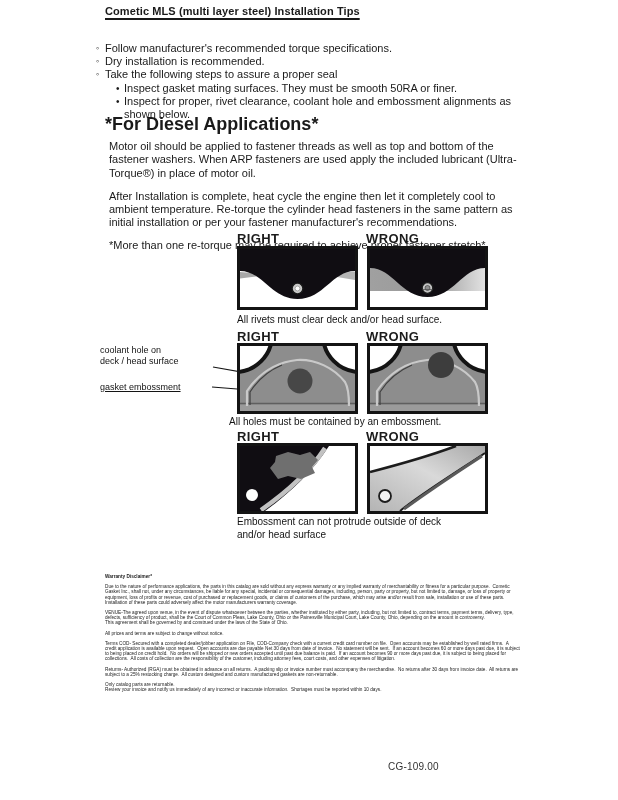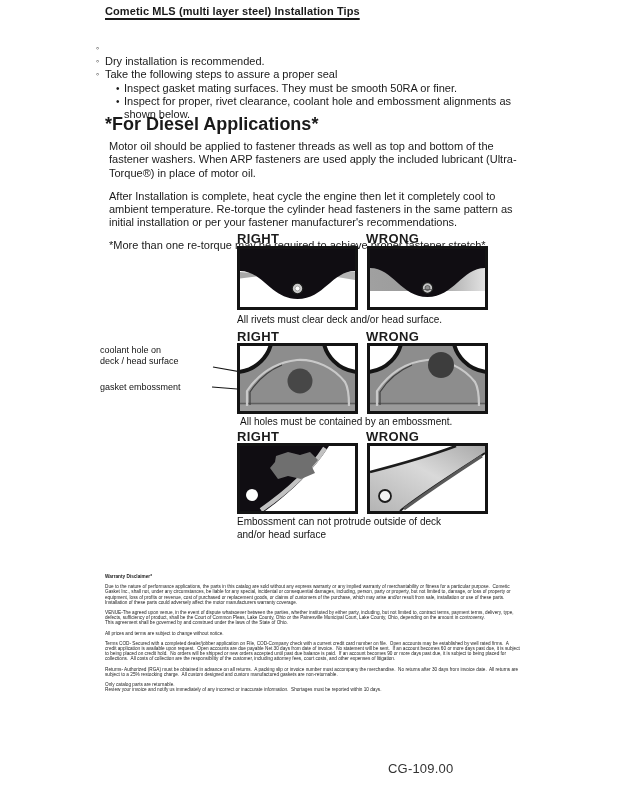--- a/index.html
+++ b/index.html
@@ -30,32 +30,33 @@
     width:121px;text-align:left;}
   .fig-box{width:115px;height:58px;border:3px solid #141414;background:#fff;}
   .fig-box.tall{height:65px;}
   .fig-box svg{display:block;width:100%;height:100%;}
   .caption{font-size:10px;line-height:12.5px;color:#141414;white-space:pre-line;}
   .annot{font-size:9px;line-height:11px;color:#141414;white-space:pre-line;}
   
   .legal{left:105px;top:574px;width:416px;font-size:4.7px;line-height:5.2px;color:#222;}
   .legal .lh{font-weight:bold;margin:0 0 5px 0;}
   .legal p{margin:0 0 5px 0;white-space:pre-wrap;}
-  .code{left:388px;top:761px;font-size:13px;color:#333;letter-spacing:.2px;}
+  .code{left:388px;top:761px;font-size:10px;color:#333;letter-spacing:.2px;}
 </style>
 </head>
 <body>
 
 <div class="page">
 
   <div class="abs title">Cometic MLS (multi layer steel) Installation Tips</div>
 
   <div class="abs bullets">
     <div class="b-row">
       <span class="bm">◦</span>
+      <span>Follow manufacturer's recommended torque specifications.</span>
     </div>
     <div class="b-row">
       <span class="bm">◦</span>
       <span>Dry installation is recommended.</span>
     </div>
     <div class="b-row">
       <span class="bm">◦</span>
       <span>Take the following steps to assure a proper seal</span>
     </div>
     <div class="b-row sub">
@@ -104,21 +105,21 @@
       <line x1="52.5" y1="40.5" x2="62.5" y2="40.5" stroke="#555" stroke-width="0.8"></line>
     </svg>
   </div>
   <div class="abs caption" style="left:237px;top:314px;width:280px;">All rivets must clear deck and/or head surface.</div>
 
   <div class="abs fig-label" style="left:237px;top:329px;">RIGHT</div>
   <div class="abs fig-label" style="left:366px;top:329px;">WRONG</div>
 
   <div class="abs annot" style="left:100px;top:345px;width:110px;">coolant hole on
 deck / head surface</div>
-  <div class="abs annot" style="left:100px;top:382px;width:110px;">gasket embossment</div>
+  <div class="abs annot" style="left:100px;top:382px;width:110px;text-decoration:underline;">gasket embossment</div>
 
   <svg class="abs" style="left:100px;top:340px;" width="212" height="62">
     <line x1="113" y1="27" x2="198" y2="42" stroke="#141414" stroke-width="1.1"></line>
     <line x1="112" y1="47" x2="162" y2="51" stroke="#141414" stroke-width="1.1"></line>
   </svg>
 
   <div class="abs fig-box tall" style="left:237px;top:343px;">
     <svg viewBox="0 0 115 65" preserveAspectRatio="none">
       <rect x="0" y="0" width="115" height="65" fill="#8d8d8d"></rect>
       <rect x="0" y="58.5" width="115" height="6.5" fill="#9b9b9b"></rect>
@@ -135,21 +136,21 @@
       <rect x="0" y="0" width="115" height="65" fill="#8d8d8d"></rect>
       <rect x="0" y="58.5" width="115" height="6.5" fill="#9b9b9b"></rect>
       <line x1="0" y1="57.5" x2="115" y2="57.5" stroke="#5f5f5f" stroke-width="1.6"></line>
       <circle cx="-5" cy="-11" r="37" fill="#ffffff" stroke="#141414" stroke-width="4"></circle>
       <circle cx="120" cy="-11" r="37" fill="#ffffff" stroke="#141414" stroke-width="4"></circle>
       <path d="M7,60 L7,45 C20,26 38,16 57,14 C76,13 94,22 105,36 C108,41 109,47 109,60" fill="none" stroke="#c9c9c9" stroke-width="2.2"></path>
       <path d="M10,59 L10,46 C19,32 30,24 42,19" fill="none" stroke="#3f3f3f" stroke-width="1.2"></path>
       <circle cx="71" cy="19" r="13" fill="#3d3d3d"></circle>
     </svg>
   </div>
-  <div class="abs caption" style="left:240px;top:416px;width:280px;">All holes must be contained by an embossment.</div>
+  <div class="abs caption" style="left:229px;top:416px;width:280px;">All holes must be contained by an embossment.</div>
 
   <div class="abs fig-label" style="left:237px;top:429px;">RIGHT</div>
   <div class="abs fig-label" style="left:366px;top:429px;">WRONG</div>
 
   <div class="abs fig-box tall" style="left:237px;top:443px;">
     <svg viewBox="0 0 115 65" preserveAspectRatio="none">
       <path d="M0,0 H89 C73,25 51,46 25,65 H0 Z" fill="#100d12"></path>
       <path d="M85,2 C70,25 47,46 21,64" fill="none" stroke="#c2c2c2" stroke-width="4.5"></path>
       <polygon points="36,10 48,6 60,9 70,6 78,14 72,21 75,27 61,33 48,30 38,33 30,22 35,16" fill="#6f6f6f"></polygon>
       <circle cx="12" cy="49" r="6" fill="#ffffff"></circle>

